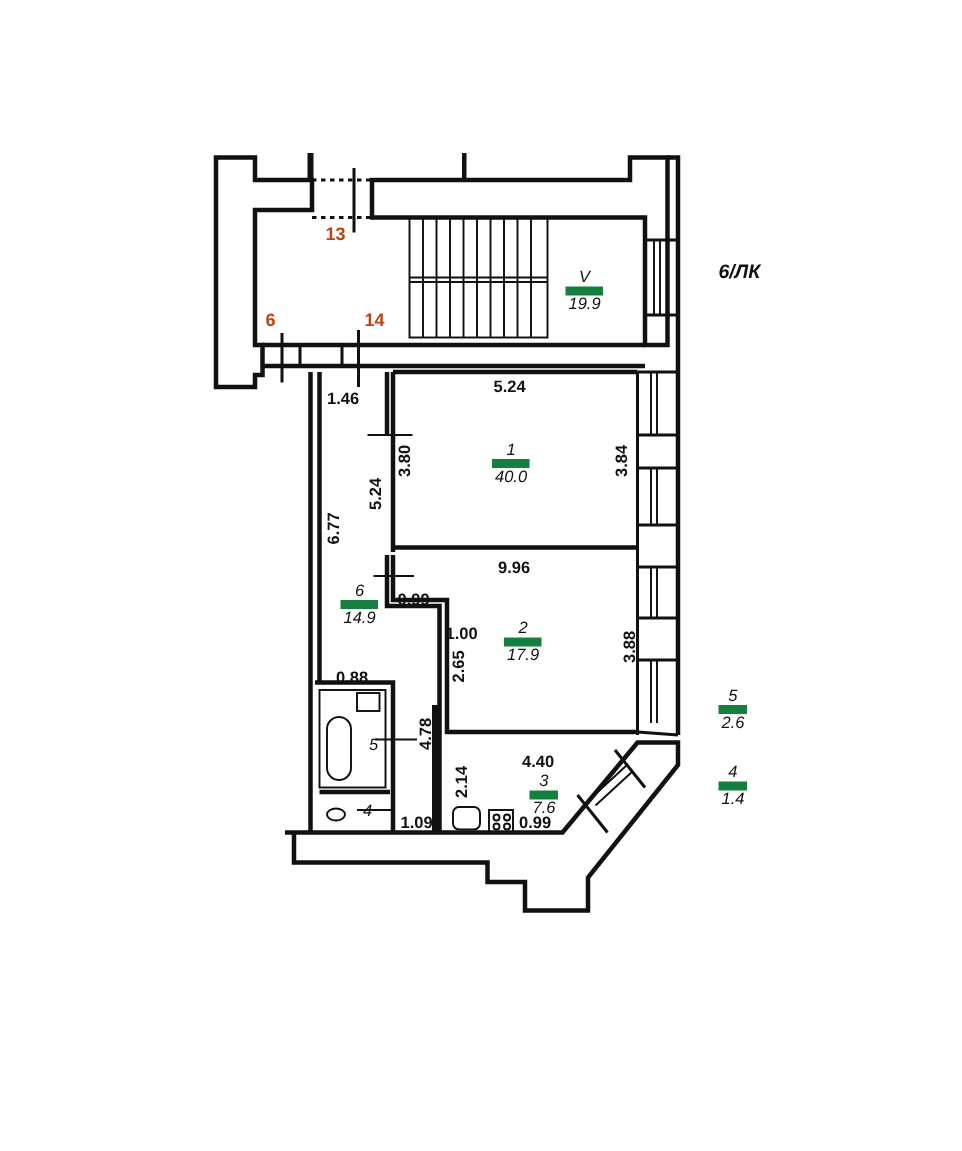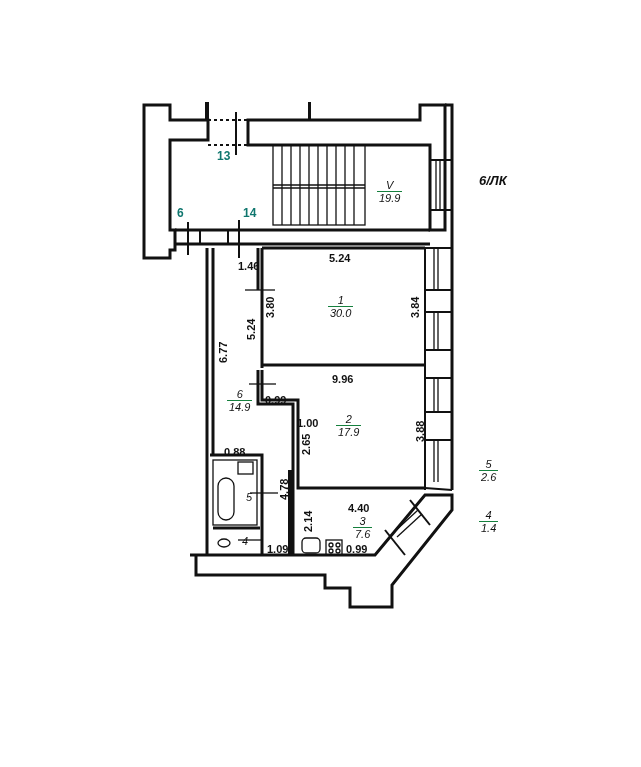--- a/index.html
+++ b/index.html
@@ -6,22 +6,22 @@
   body { width: 641px; height: 767px; position: relative; overflow: hidden; font-family: "Liberation Sans", sans-serif; }
   #plan { position: absolute; left: 0; top: 0; }
   .w { fill: none; stroke: #111; stroke-width: 3; stroke-linejoin: miter; }
   .wt { fill: none; stroke: #111; stroke-width: 2; }
   .thin { fill: none; stroke: #111; stroke-width: 1.3; }
   .wall-fill { fill: #111; }
   .lbl { position: absolute; font-size: 11px; color: #111; font-weight: bold; white-space: nowrap; line-height: 1; }
   .vert { transform: rotate(-90deg); transform-origin: left top; }
   .frac { position: absolute; text-align: center; font-style: italic; font-size: 11px; color: #111; line-height: 1; }
   .frac .num { display: block; padding: 0 2px; }
-  .frac .den { display: block; border-top: 1px solid #15803d; padding: 1px 2px 0; }
-  .num-lbl { position: absolute; font-size: 12px; font-weight: bold; color: #0f766e; }
+  .frac .den { display: block; border-top: 6px solid #15803d; padding: 1px 2px 0; }
+  .num-lbl { position: absolute; font-size: 12px; font-weight: bold; color: #c2410c; }
   .sheet { position: absolute; font-size: 13px; font-weight: bold; font-style: italic; color: #111; }
 </style>
 </head>
 <body>
 
 <svg id="plan" width="641" height="767" viewBox="0 0 641 767" xmlns="http://www.w3.org/2000/svg">
 
   <g>
     <path class="w" d="M144,105 L170,105 L170,120 L208,120 L208,140 L170,140 L170,230 L175,230 L175,250 L170,250 L170,258 L144,258 Z"></path>
     <path class="w" d="M248,120 L420,120 L420,105 L445,105 L445,230 L430,230 L430,145 L248,145 Z"></path>
@@ -127,24 +127,24 @@
 <div class="frac" style="left:377px;top:180px;">
   <span class="num">V</span>
   <span class="den">19.9</span>
 </div>
 
 <div class="lbl" style="left:329px;top:253px;">5.24</div>
 <div class="lbl vert" style="left:265px;top:318px;">3.80</div>
 <div class="lbl vert" style="left:410px;top:318px;">3.84</div>
 <div class="frac" style="left:328px;top:295px;">
   <span class="num">1</span>
-  <span class="den">30.0</span>
+  <span class="den">40.0</span>
 </div>
 
-<div class="lbl" style="left:238px;top:261px;text-align:right;">1.46</div>
+<div class="lbl" style="left:218px;top:261px;text-align:right;">1.46</div>
 <div class="lbl vert" style="left:246px;top:340px;">5.24</div>
 <div class="lbl vert" style="left:218px;top:363px;">6.77</div>
 <div class="frac" style="left:227px;top:389px;">
   <span class="num">6</span>
   <span class="den">14.9</span>
 </div>
 <div class="lbl" style="left:265px;top:395px;">0.99</div>
 <div class="lbl" style="left:263px;top:418px;margin-left:34px;">1.00</div>
 <div class="lbl vert" style="left:279px;top:500px;">4.78</div>
 

